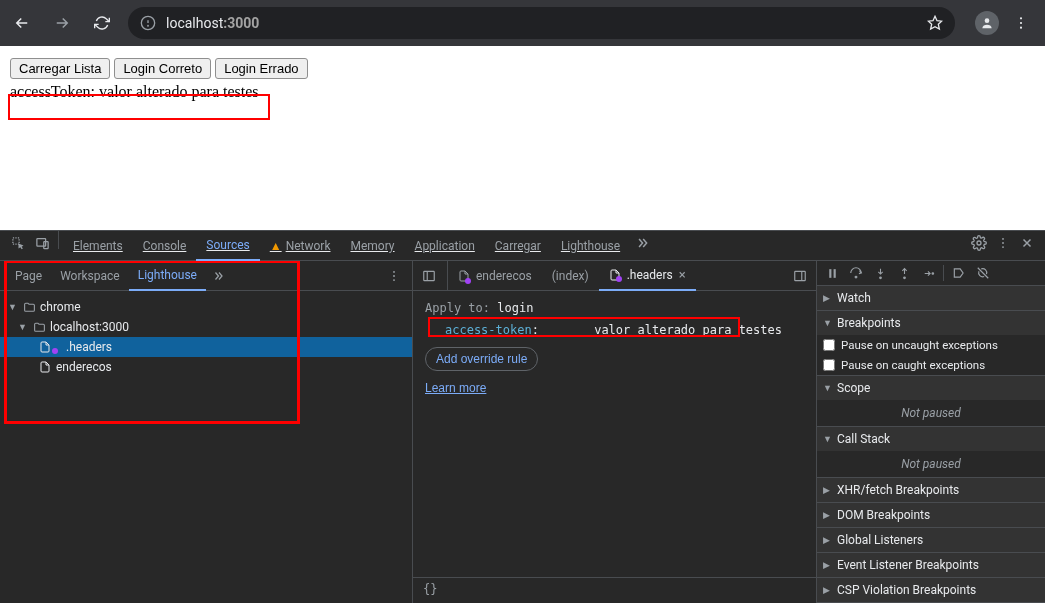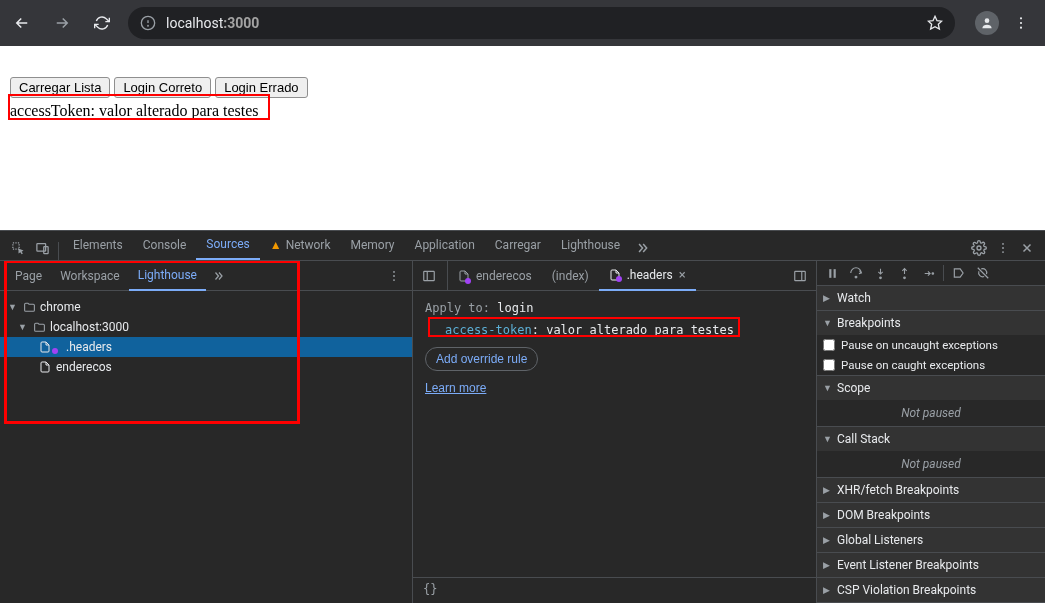--- a/index.html
+++ b/index.html
@@ -47,21 +47,21 @@
   .kebab { color:#e8eaed; display:flex; }
   
   
   .page-area {
     height: 184px;
     background: #fff;
     padding: 12px 10px;
     font-family: "Times New Roman", serif;
     position: relative;
   }
-  .page-buttons { display:flex; gap:4px; margin-bottom:4px;margin-top:19px; }
+  .page-buttons { display:flex; gap:4px; margin-bottom:4px; }
   .page-buttons button {
     font-family: Arial, sans-serif;
     font-size: 13px;
     padding: 2px 8px;
     background: #efefef;
     border: 1px solid #8f8f8f;
     border-radius: 3px;
     cursor: pointer;
   }
   .page-text {
@@ -83,24 +83,25 @@
     background: #282828;
     color: #e8eaed;
     display:flex;
     flex-direction: column;
     font-size: 12px;
     border-top: 1px solid #494c50;
   }
   .dt-tabbar {
     height: 30px;
     display:flex;
-    align-items:flex-end;
+    align-items:flex-start;
     border-bottom: 1px solid #494c50;
     padding: 0 6px;
     gap: 0;
+    text-decoration: underline;
   }
   .dt-tabbar .icon-btn { width:24px; height:24px; display:flex; align-items:center; justify-content:center; color:#9aa0a6; cursor:pointer; }
   .dt-tabbar .sep { width:1px; height:18px; background:#494c50; margin:0 4px; }
   .dt-tab { padding: 0 10px; height:30px; display:flex; align-items:center; color:#9aa0a6; cursor:pointer; gap:4px; white-space:nowrap; }
   .dt-tab.active { color:#7cacf8; border-bottom:2px solid #7cacf8; }
   .dt-tab .warn { color:#f29900; }
   .dt-tabbar .spacer { flex:1; }
   
   .dt-body { flex:1; display:flex; overflow:hidden; }
   
@@ -154,21 +155,21 @@
   .file-tab .close { color:#9aa0a6; font-size:13px; }
   .file-tab .pdot { width:6px; height:6px; border-radius:50%; background:#a142f4; position:absolute; left:17px; bottom:7px; }
   .dt-mid-tabs .spacer { flex:1; }
   .dt-mid-tabs .ib { width:24px; height:24px; display:flex; align-items:center; justify-content:center; color:#9aa0a6; cursor:pointer; }
   
   .mid-content { flex:1; padding:10px 12px; font-family: Menlo, Consolas, monospace; font-size:12px; color:#e8eaed; position:relative; }
   .apply-line { color:#e8eaed; margin-bottom:6px; }
   .apply-line .kw { color:#9aa0a6;text-align:right; }
   .header-line { padding:2px 0 2px 20px; margin-bottom:8px; }
   .header-line .hkey { color:#5db0d7; }
-  .header-line .hval { color:#e8eaed; }
+  .header-line .hval { color:#e8eaed;margin-left:48px; }
   .add-rule {
     display:inline-block;
     border:1px solid #5f6368;
     color:#7cacf8;
     padding:4px 10px;
     border-radius:12px;
     font-family: -apple-system, sans-serif;
     font-size:12px;
     cursor:pointer;
     margin-bottom:10px;

